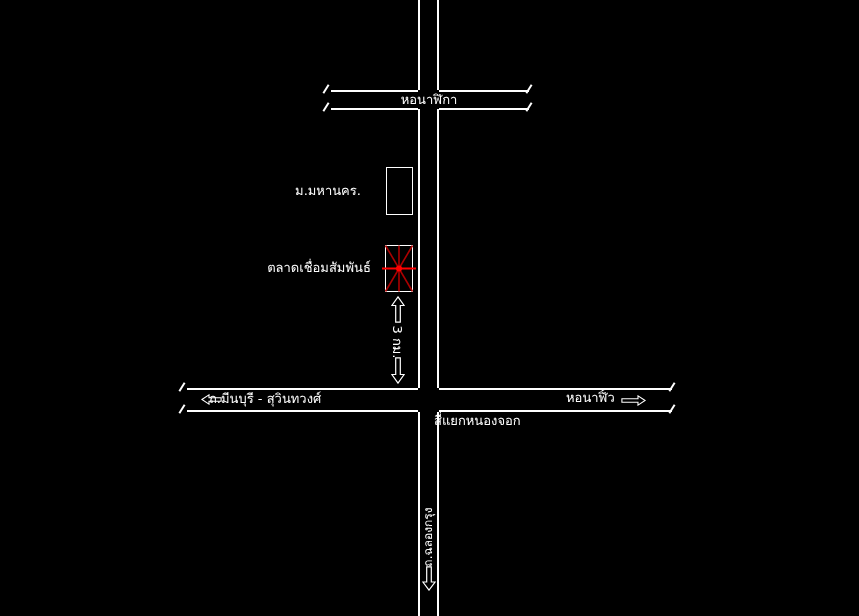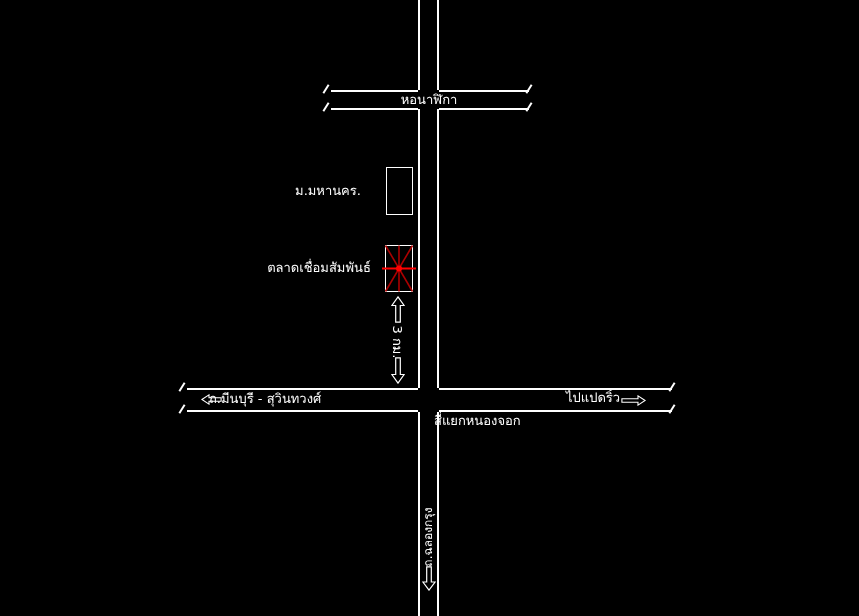--- a/index.html
+++ b/index.html
@@ -100,21 +100,21 @@
   <div class="tick" style="left:181px; top:382px;"></div>
   <div class="tick" style="left:181px; top:404px;"></div>
   <div class="tick" style="left:671px; top:382px;"></div>
   <div class="tick" style="left:671px; top:404px;"></div>
 
   <svg style="left:201px; top:394px;" width="21" height="11" viewBox="0 0 21 11">
     <path d="M0.9 5.5 L8 0.9 L8 3.8 L20.1 3.8 L20.1 7.2 L8 7.2 L8 10.1 Z" fill="#000000" stroke="#ffffff" stroke-width="1.1"></path>
   </svg>
   <div class="lbl" style="left:209px; top:391px;">ถ.มีนบุรี - สุวินทวงศ์</div>
 
-  <div class="lbl" style="left:566px; top:390px;">ไปแปดริ้ว</div>
+  <div class="lbl" style="left:566px; top:390px;">หอนาฬิ้ว</div>
   <svg style="left:621px; top:395px;" width="25" height="11" viewBox="0 0 25 11">
     <path d="M24.1 5.5 L17 0.9 L17 3.8 L0.9 3.8 L0.9 7.2 L17 7.2 L17 10.1 Z" fill="#000000" stroke="#ffffff" stroke-width="1.1"></path>
   </svg>
 
   <div class="lbl" style="left:434px; top:414px;font-family:Liberation Mono, monospace;">สี่แยกหนองจอก</div>
 
   <div class="lbl rot-ccw" style="left:393px; top:530px; width:70px; height:14px; line-height:14px; font-size:12px;">ถ.ฉลองกรุง</div>
   <svg style="left:422px; top:566px;" width="14" height="25" viewBox="0 0 14 25">
     <path d="M7 24.1 L0.9 16 L4.7 16 L4.7 0.9 L9.3 0.9 L9.3 16 L13.1 16 Z" fill="#000000" stroke="#ffffff" stroke-width="1.2"></path>
   </svg>

